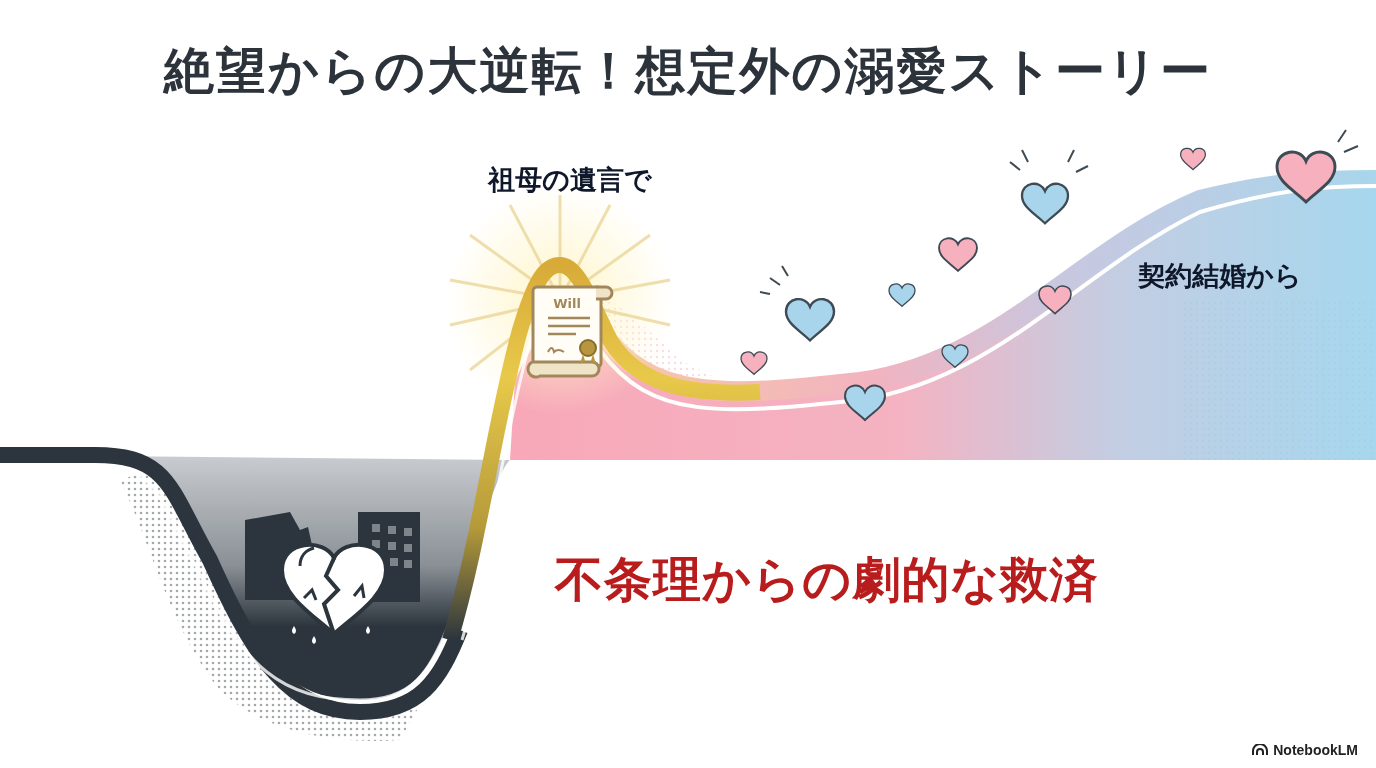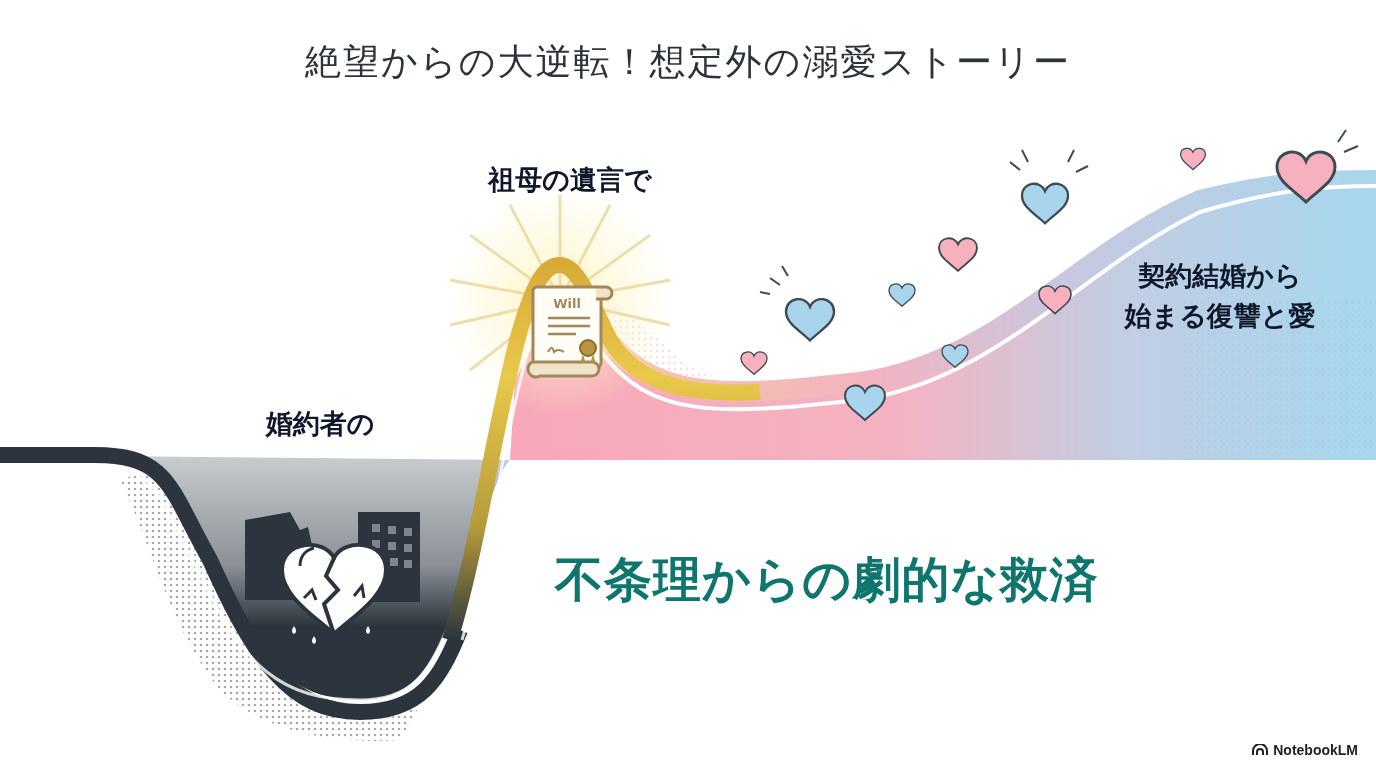--- a/index.html
+++ b/index.html
@@ -4,31 +4,31 @@
 <style>
   html, body { margin: 0; padding: 0; }
   body {
     width: 1376px; height: 768px; overflow: hidden; position: relative;
     background: #ffffff;
     font-family: "DejaVu Sans", "Liberation Sans", sans-serif;
     color: #111111;
   }
   .title {
     position: absolute; left: 0; top: 38px; width: 1376px; text-align: center;
-    font-size: 36px; font-weight: normal; color: #2c333b; letter-spacing: 2px;
+    font-size: 50px; font-weight: bold; color: #2c333b; letter-spacing: 2px;
   }
   svg.stage { position: absolute; left: 0; top: 0; }
   .label {
     position: absolute; text-align: center; font-weight: bold; color: #0f172a;
     font-size: 27px; line-height: 40px;
   }
   .label span { display: block; white-space: nowrap; }
   .tagline {
     position: absolute; left: 555px; top: 548px; font-size: 48px; font-weight: bold;
-    color: #0f766e; letter-spacing: 1px; white-space: nowrap;
+    color: #b91c1c; letter-spacing: 1px; white-space: nowrap;
   }
   .brand {
     position: absolute; right: 18px; bottom: 10px; display: flex; align-items: center;
     gap: 5px; font-family: "Liberation Sans", sans-serif; font-size: 14px; font-weight: bold; color: #222;
   }
 </style>
 </head>
 <body>
 
 <div class="title">絶望からの大逆転！想定外の溺愛ストーリー</div>
@@ -187,30 +187,28 @@
         <line x1="1028" y1="162" x2="1022" y2="150"></line>
         <line x1="1068" y1="162" x2="1074" y2="150"></line>
         <line x1="1076" y1="172" x2="1088" y2="166"></line>
       <line x1="1338" y1="142" x2="1346" y2="130"></line>
         <line x1="1344" y1="152" x2="1358" y2="146"></line>
     </g>
   </g>
 </svg>
 
 <div class="label" style="left: 210px; top: 404px; width: 220px;">
-  <span>婚約者の</span>
 </div>
 
 <div class="label" style="left: 450px; top: 160px; width: 240px;">
   <span>祖母の遺言で</span>
 </div>
 
 <div class="label" style="left: 1100px; top: 248px; width: 240px; margin-top: 8px;">
   <span>契約結婚から</span>
-  <span>始まる復讐と愛</span>
 </div>
 
 <div class="tagline">不条理からの劇的な救済</div>
 
 <div class="brand">
   <svg width="16" height="12" viewBox="0 0 16 12">
     <path d="M1 11 V7 a7 7 0 0 1 14 0 V11" fill="none" stroke="#222" stroke-width="2"></path>
     <path d="M5 11 V8 a3 3 0 0 1 6 0 V11" fill="none" stroke="#222" stroke-width="2"></path>
   </svg>
   <span>NotebookLM</span>

